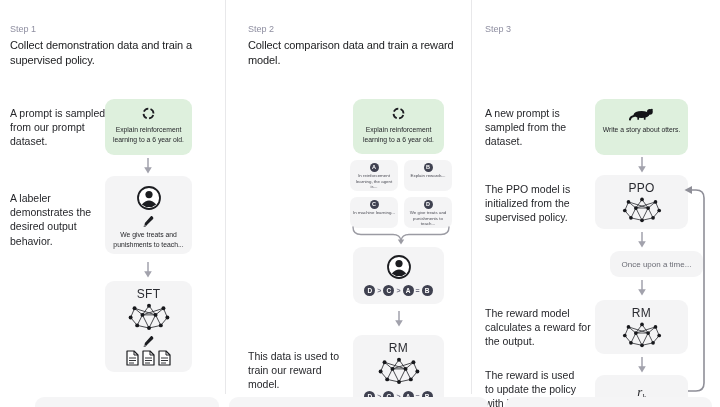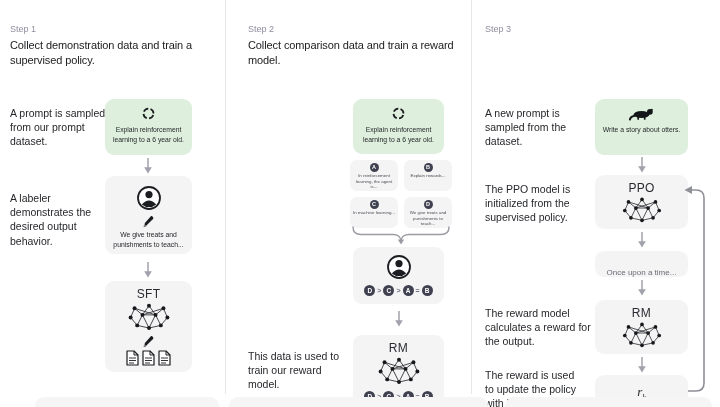--- a/index.html
+++ b/index.html
@@ -257,21 +257,21 @@
       <div class="model-label">PPO</div>
       <svg width="40" height="27" style="margin-top:2px">
           <use href="#sym-net"></use>
         </svg>
     </div>
 
     <svg class="arrow" style="left:165px;top:213px">
         <use href="#sym-arrow"></use>
       </svg>
 
-    <div class="card" style="left:123px;top:232px;width:93px;height:26px;justify-content:flex-end">
+    <div class="card" style="left:138px;top:232px;width:93px;height:26px;justify-content:center">
       <div class="output-text">Once upon a time...</div>
     </div>
 
     <svg class="arrow" style="left:165px;top:261px">
         <use href="#sym-arrow"></use>
       </svg>
 
     <div class="side-text" style="left:13px;top:287px;width:106px">The reward model calculates a reward for the output.</div>
     <div class="card" style="left:123px;top:281px;width:93px;height:54px">
       <div class="model-label">RM</div>

